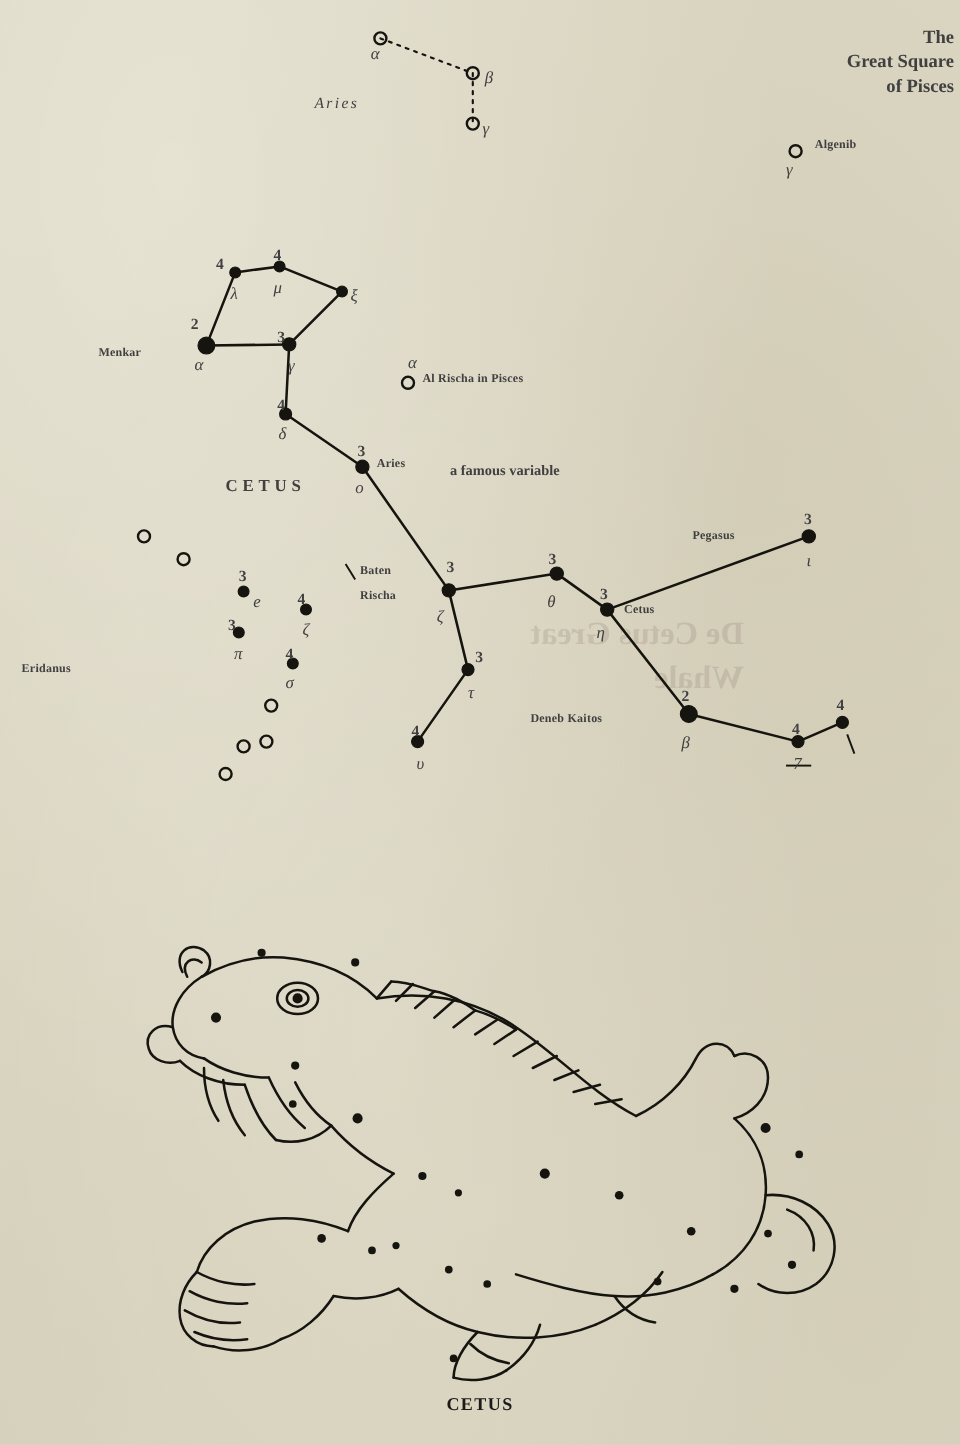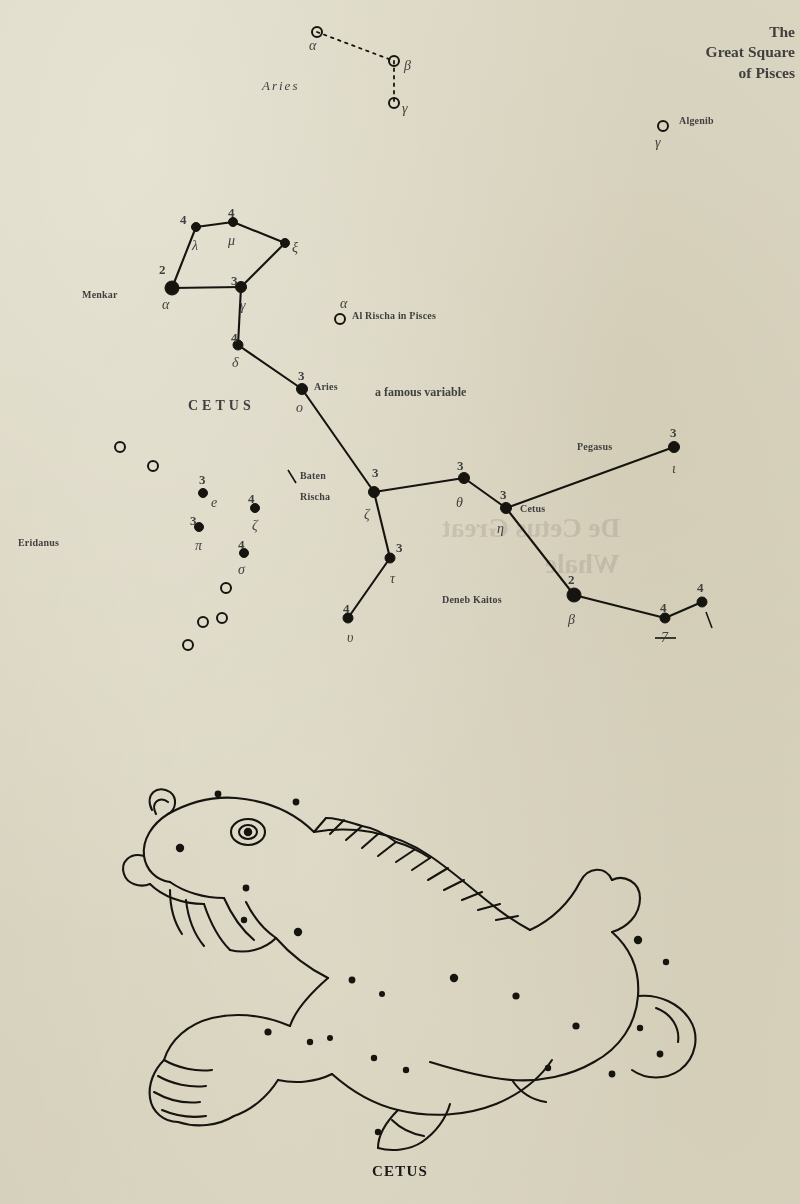--- a/index.html
+++ b/index.html
@@ -217,21 +217,21 @@
     <div class="lbl lbl-greek" style="left: 390px; top: 571px;">τ</div>
     <div class="lbl lbl-mag" style="left: 396px; top: 540px;">3</div>
     <div class="lbl lbl-greek" style="left: 347px; top: 630px;">υ</div>
     <div class="lbl lbl-mag" style="left: 343px; top: 601px;">4</div>
     <div class="lbl lbl-name" style="left: 442px; top: 594px;">Deneb Kaitos</div>
     <div class="lbl lbl-greek" style="left: 568px; top: 612px;">β</div>
     <div class="lbl lbl-mag" style="left: 568px; top: 572px;">2</div>
     <div class="lbl lbl-greek" style="left: 661px; top: 630px;">7</div>
     <div class="lbl lbl-mag" style="left: 660px; top: 600px;">4</div>
     <div class="lbl lbl-mag" style="left: 697px; top: 580px;">4</div>
-    <div class="lbl lbl-name" style="left: 18px; top: 537px; text-align: center;">Eridanus</div>
+    <div class="lbl lbl-name" style="left: 18px; top: 552px; text-align: center;">Eridanus</div>
     <div class="lbl lbl-greek" style="left: 211px; top: 495px;">e</div>
     <div class="lbl lbl-mag" style="left: 199px; top: 472px;">3</div>
     <div class="lbl lbl-greek" style="left: 195px; top: 538px;">π</div>
     <div class="lbl lbl-mag" style="left: 190px; top: 513px;">3</div>
     <div class="lbl lbl-greek" style="left: 252px; top: 518px;">ζ</div>
     <div class="lbl lbl-mag" style="left: 248px; top: 491px;">4</div>
     <div class="lbl lbl-greek" style="left: 238px; top: 562px;">σ</div>
     <div class="lbl lbl-mag" style="left: 238px; top: 537px;">4</div>
   </div>
 

